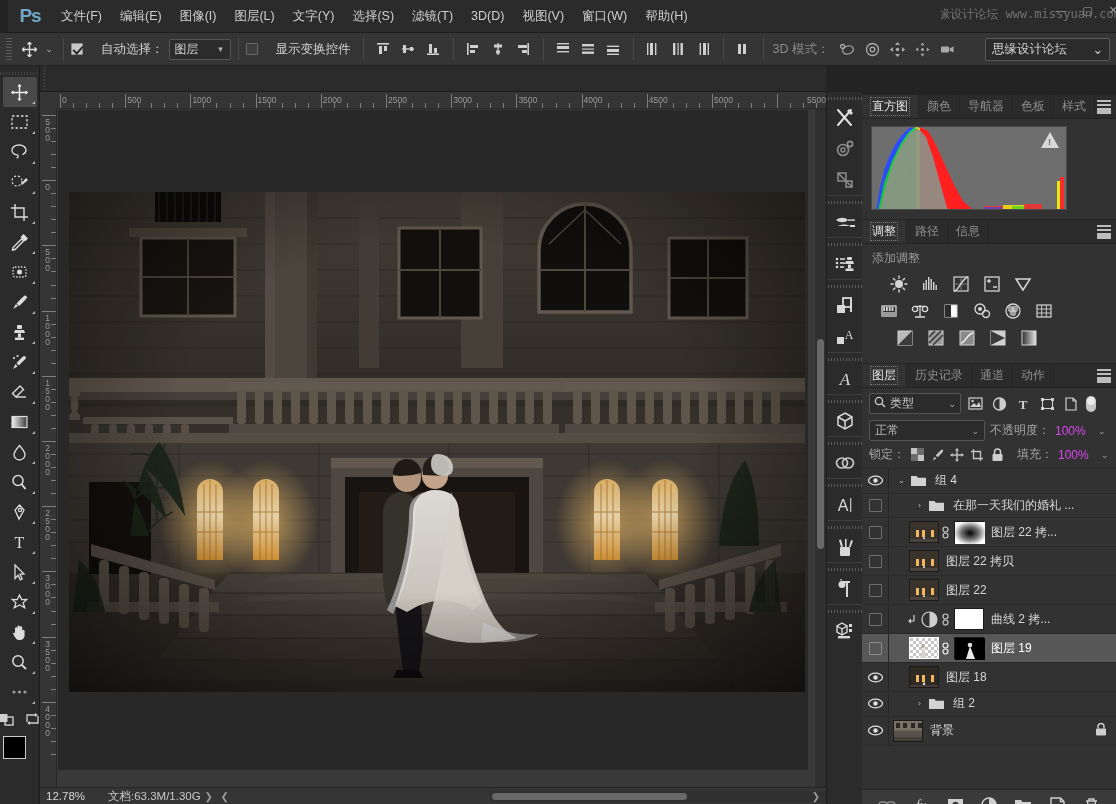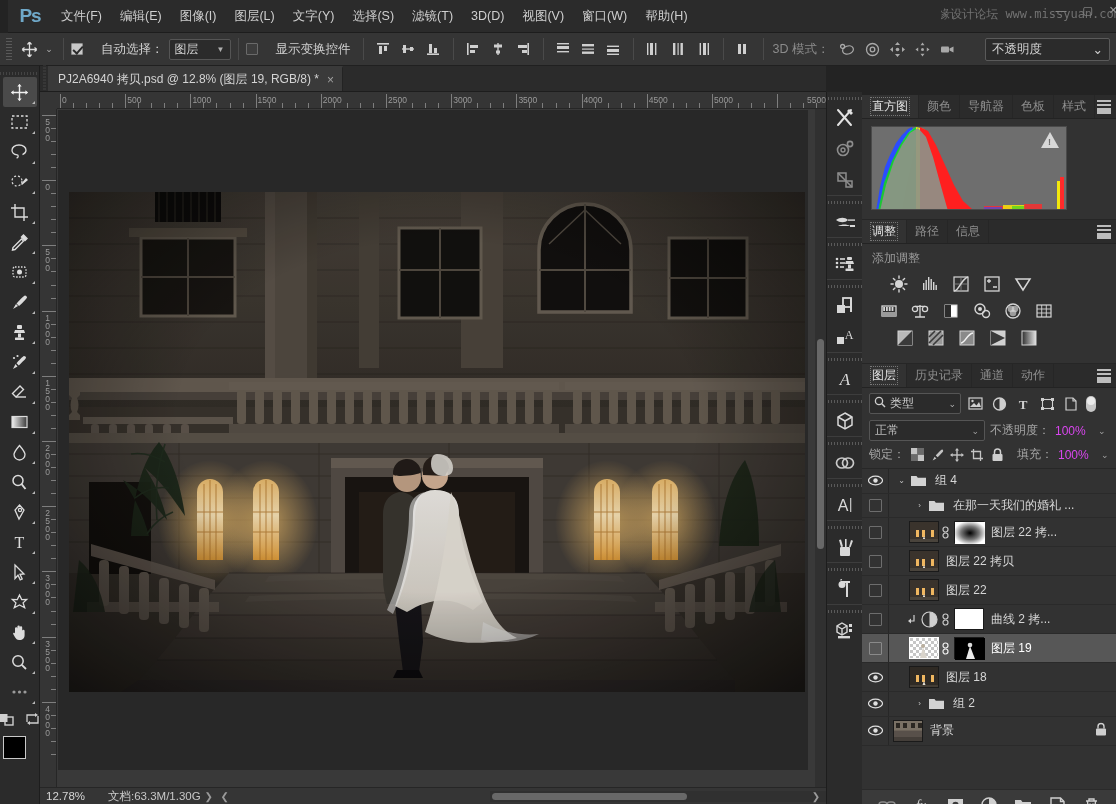--- a/index.html
+++ b/index.html
@@ -438,21 +438,21 @@
     <div class="alignbtn">
       <svg width="17" height="17">
           <g fill="#a9a9a9">
             <rect x="2" y="5.5" width="8" height="6" rx="1"></rect>
             <path d="M10.5 7.5l4-2v6l-4-2z"></path>
           </g>
         </svg>
       </div>
 
     <div class="ws-select">
-      <span>不透明度</span>
+      <span>思缘设计论坛</span>
       <span class="cv">⌄</span>
     </div>
   </div>
 
   <div class="toolbar">
     <div class="tgrip"></div>
     <div class="tool active">
       <svg width="19" height="19" viewBox="0 0 19 19">
           <g stroke="#f0f0f0" stroke-width="1.4" fill="#f0f0f0">
         <path d="M9.5 2v15M2 9.5h15" stroke-linecap="round"></path>
@@ -609,24 +609,20 @@
       </div>
     </div>
     <div class="swatches">
       <div class="sw-bg"></div>
       <div class="sw-fg"></div>
     </div>
   </div>
 
   <div class="docbar">
     <div class="docgrip"></div>
-    <div class="doctab">
-      <span>PJ2A6940 拷贝.psd @ 12.8% (图层 19, RGB/8) *</span>
-      <span class="x">×</span>
-    </div>
   </div>
 
   <div class="canvaswrap">
     <div class="corner"></div>
     <div class="ruler-h" id="rulerH">
         <div class="rtick" style="left: 20px; top: 2px; width: 1px; height: 15px;"></div>
         <div class="rlabel" style="left: 22px; top: 4px;">0</div>
         <div class="rtick" style="left: 33.04px; top: 11px; width: 1px; height: 5px;"></div>
         <div class="rtick" style="left: 46.08px; top: 11px; width: 1px; height: 5px;"></div>
         <div class="rtick" style="left: 59.12px; top: 11px; width: 1px; height: 5px;"></div>

